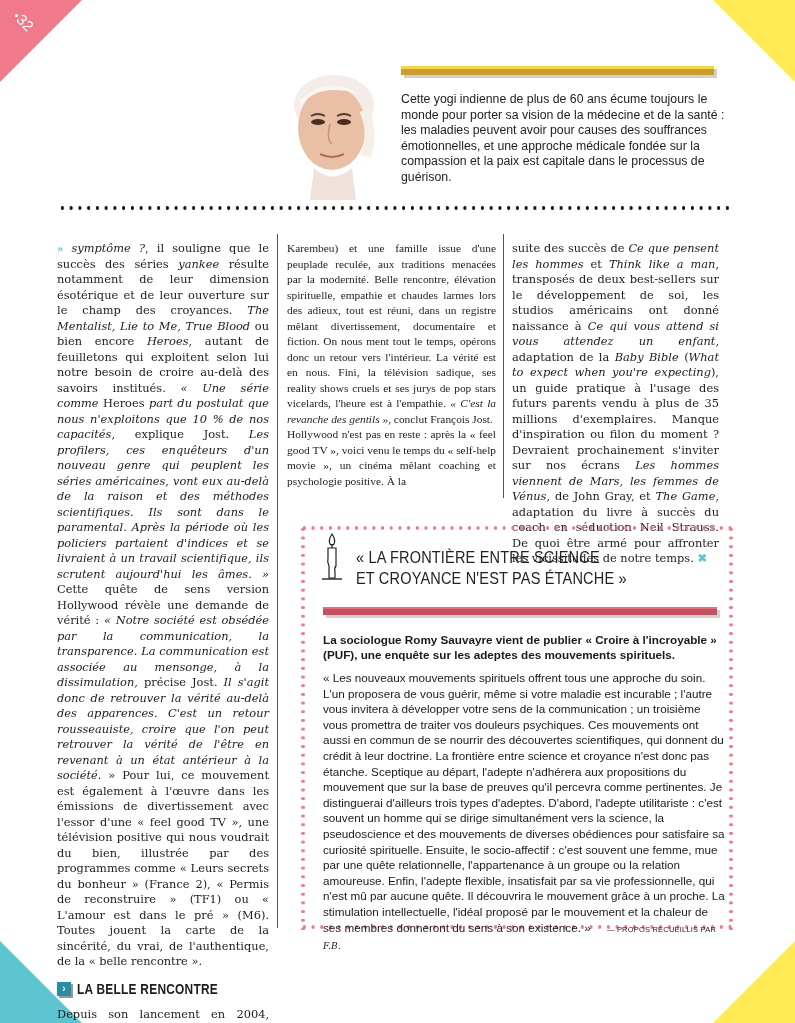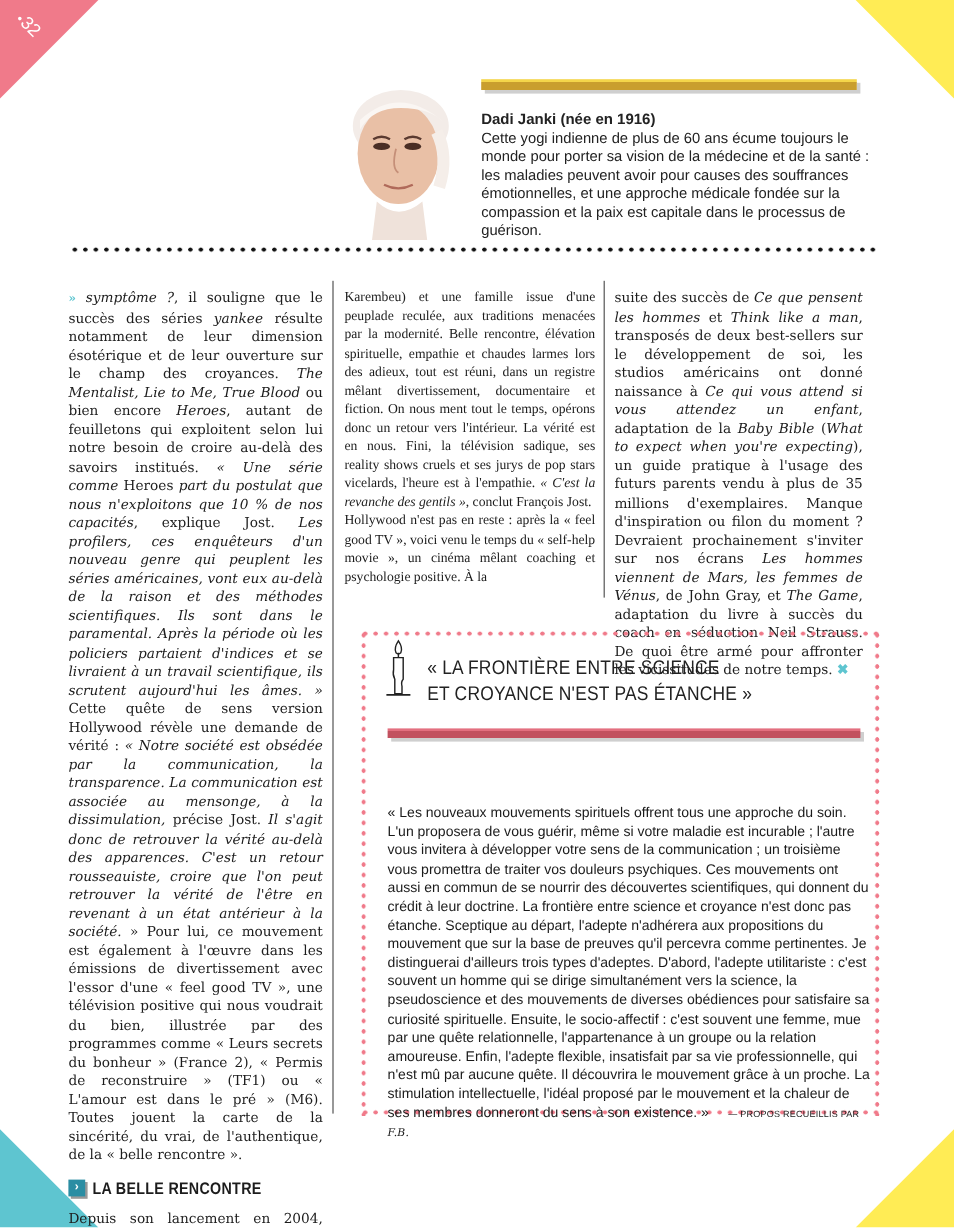--- a/index.html
+++ b/index.html
@@ -83,21 +83,20 @@
   <ellipse cx="40" cy="62" rx="7" ry="3" fill="#4a2e25"></ellipse>
   <ellipse cx="66" cy="62" rx="7" ry="3" fill="#4a2e25"></ellipse>
   <path d="M33 56 Q40 52 47 56 M59 56 Q66 52 73 56" stroke="#5a3a30" stroke-width="2" fill="none"></path>
   <path d="M52 64 Q48 80 54 84" stroke="#c58f78" stroke-width="1.5" fill="none"></path>
   <path d="M42 94 Q54 100 66 94" stroke="#b06a5a" stroke-width="2" fill="none"></path>
   <path d="M36 108 Q54 125 74 108 L78 140 L32 140 Z" fill="#efe2da"></path>
 </svg>
 
 <div class="bio-bar"></div>
 <div class="bio">
-  <div class="bio-title">Dadi Janki (née en 1916)</div>
   <div class="bio-text">Cette yogi indienne de plus de 60 ans écume toujours le monde pour porter sa vision de la médecine et de la santé : les maladies peuvent avoir pour causes des souffrances émotionnelles, et une approche médicale fondée sur la compassion et la paix est capitale dans le processus de guérison.</div>
 </div>
 
 <div class="sep-black"></div>
 
 <div class="vrule vrule1"></div>
 <div class="vrule vrule2"></div>
 
 <div class="col col1">
   <p><span class="arrow-mark">»</span> <i>symptôme ?</i><span>, il souligne que le succès des séries </span><i>yankee</i><span> résulte notamment de leur dimension ésotérique et de leur ouverture sur le champ des croyances. </span><i>The Mentalist, Lie to Me, True Blood</i><span> ou bien encore </span><i>Heroes</i><span>, autant de feuilletons qui exploitent selon lui notre besoin de croire au-delà des savoirs institués. </span><i>« Une série comme </i><span>Heroes</span><i> part du postulat que nous n'exploitons que 10 % de nos capacités</i><span>, explique Jost. </span><i>Les profilers, ces enquêteurs d'un nouveau genre qui peuplent les séries américaines, vont eux au-delà de la raison et des méthodes scientifiques. Ils sont dans le paramental. Après la période où les policiers partaient d'indices et se livraient à un travail scientifique, ils scrutent aujourd'hui les âmes. »</i><span> Cette quête de sens version Hollywood révèle une demande de vérité : </span><i>« Notre société est obsédée par la communication, la transparence. La communication est associée au mensonge, à la dissimulation,</i><span> précise Jost. </span><i>Il s'agit donc de retrouver la vérité au-delà des apparences. C'est un retour rousseauiste, croire que l'on peut retrouver la vérité de l'être en revenant à un état antérieur à la société.</i><span> » Pour lui, ce mouvement est également à l'œuvre dans les émissions de divertissement avec l'essor d'une « feel good TV », une télévision positive qui nous voudrait du bien, illustrée par des programmes comme « Leurs secrets du bonheur » (France 2), « Permis de reconstruire » (TF1) ou « L'amour est dans le pré » (M6). Toutes jouent la carte de la sincérité, du vrai, de l'authentique, de la « belle rencontre ».</span></p>
@@ -128,14 +127,15 @@
     <path d="M12 2 Q8 8 10 12 Q12 14 14 12 Q16 8 12 2 Z" fill="none" stroke="#222" stroke-width="1.2"></path>
     <line x1="12" y1="12" x2="12" y2="16" stroke="#222" stroke-width="1.2"></line>
     <path d="M8 16 H16 V34 Q14 36 15 40 V46 H9 V34 Q7 30 8 26 Z" fill="none" stroke="#222" stroke-width="1.2"></path>
     <line x1="2" y1="47" x2="22" y2="47" stroke="#222" stroke-width="1.4"></line>
   </svg>
   <div class="box-title">
     <div>« LA FRONTIÈRE ENTRE SCIENCE</div>
     <div>ET CROYANCE N'EST PAS ÉTANCHE »</div>
   </div>
   <div class="box-bar"></div>
+  <div class="box-intro">La sociologue Romy Sauvayre vient de publier « Croire à l'incroyable » (PUF), une enquête sur les adeptes des mouvements spirituels.</div>
   <div class="box-quote"><span>« Les nouveaux mouvements spirituels offrent tous une approche du soin. L'un proposera de vous guérir, même si votre maladie est incurable ; l'autre vous invitera à développer votre sens de la communication ; un troisième vous promettra de traiter vos douleurs psychiques. Ces mouvements ont aussi en commun de se nourrir des découvertes scientifiques, qui donnent du crédit à leur doctrine. La frontière entre science et croyance n'est donc pas étanche. Sceptique au départ, l'adepte n'adhérera aux propositions du mouvement que sur la base de preuves qu'il percevra comme pertinentes. Je distinguerai d'ailleurs trois types d'adeptes. D'abord, l'adepte utilitariste : c'est souvent un homme qui se dirige simultanément vers la science, la pseudoscience et des mouvements de diverses obédiences pour satisfaire sa curiosité spirituelle. Ensuite, le socio-affectif : c'est souvent une femme, mue par une quête relationnelle, l'appartenance à un groupe ou la relation amoureuse. Enfin, l'adepte flexible, insatisfait par sa vie professionnelle, qui n'est mû par aucune quête. Il découvrira le mouvement grâce à un proche. La stimulation intellectuelle, l'idéal proposé par le mouvement et la chaleur de ses membres donneront du sens à son existence. »</span> <span class="credit"><span>— PROPOS RECUEILLIS PAR</span> <span class="credit-initials">F.B.</span></span></div>
 </div>
 
 </body></html>

